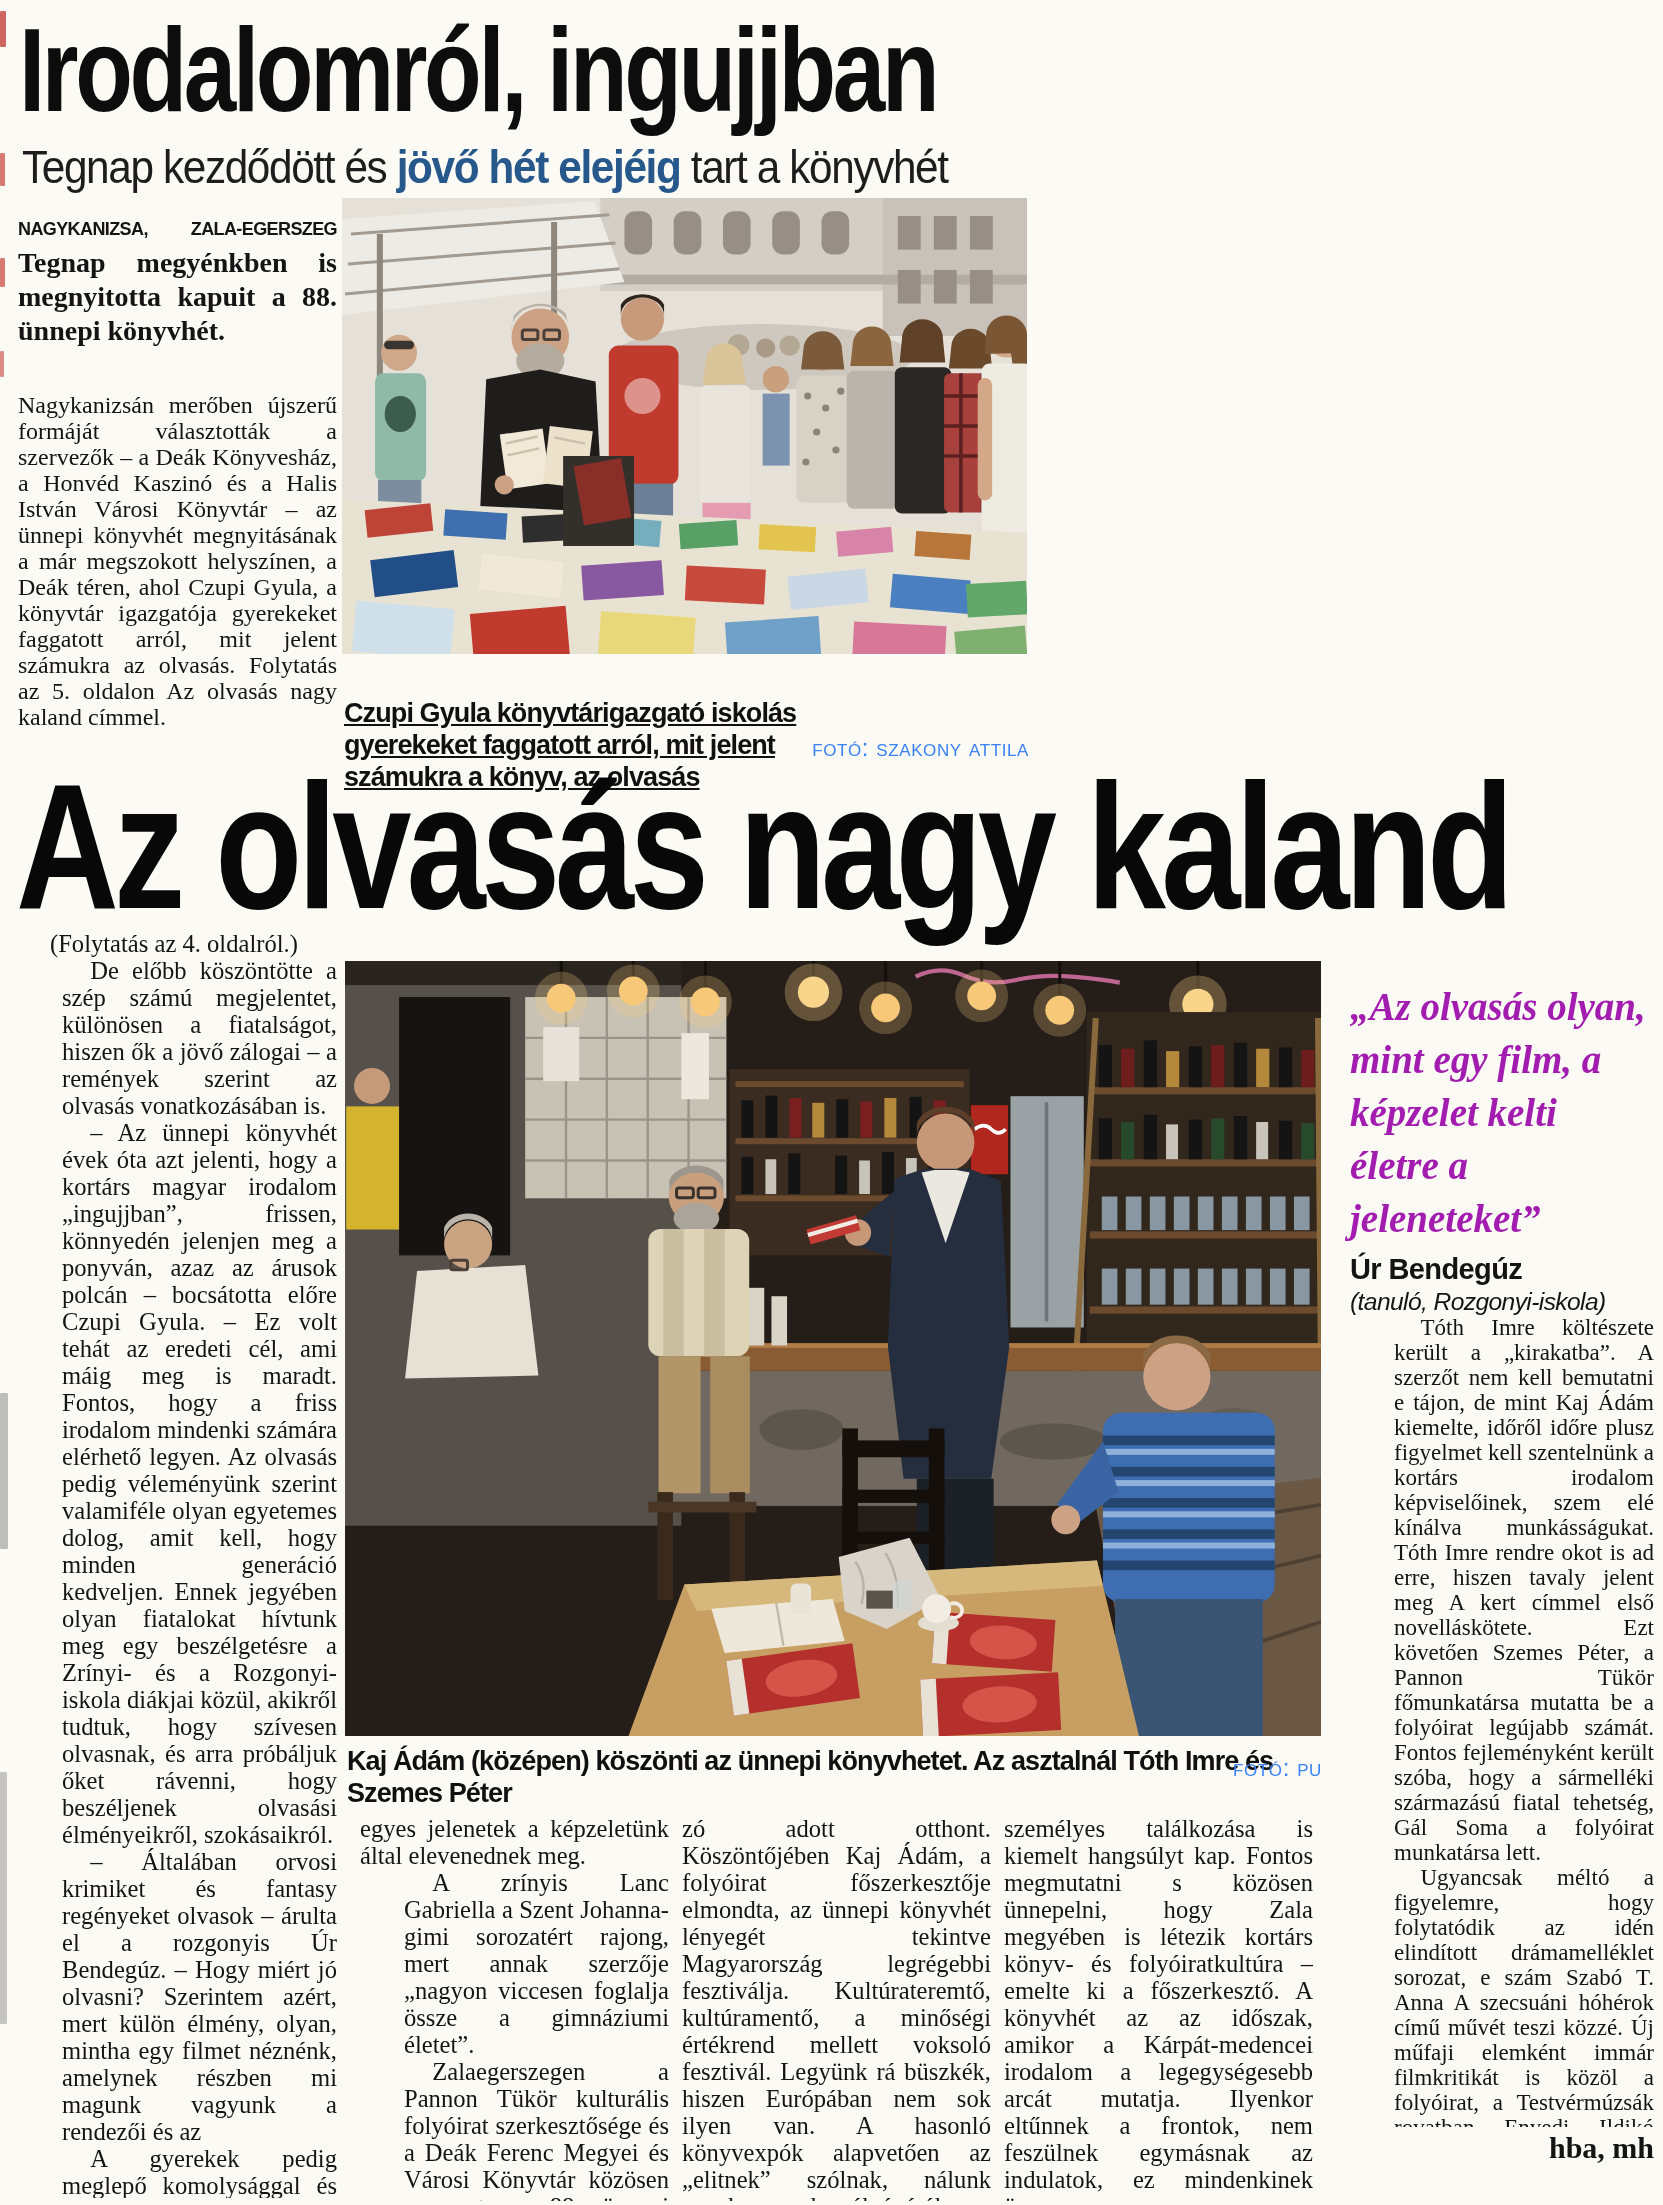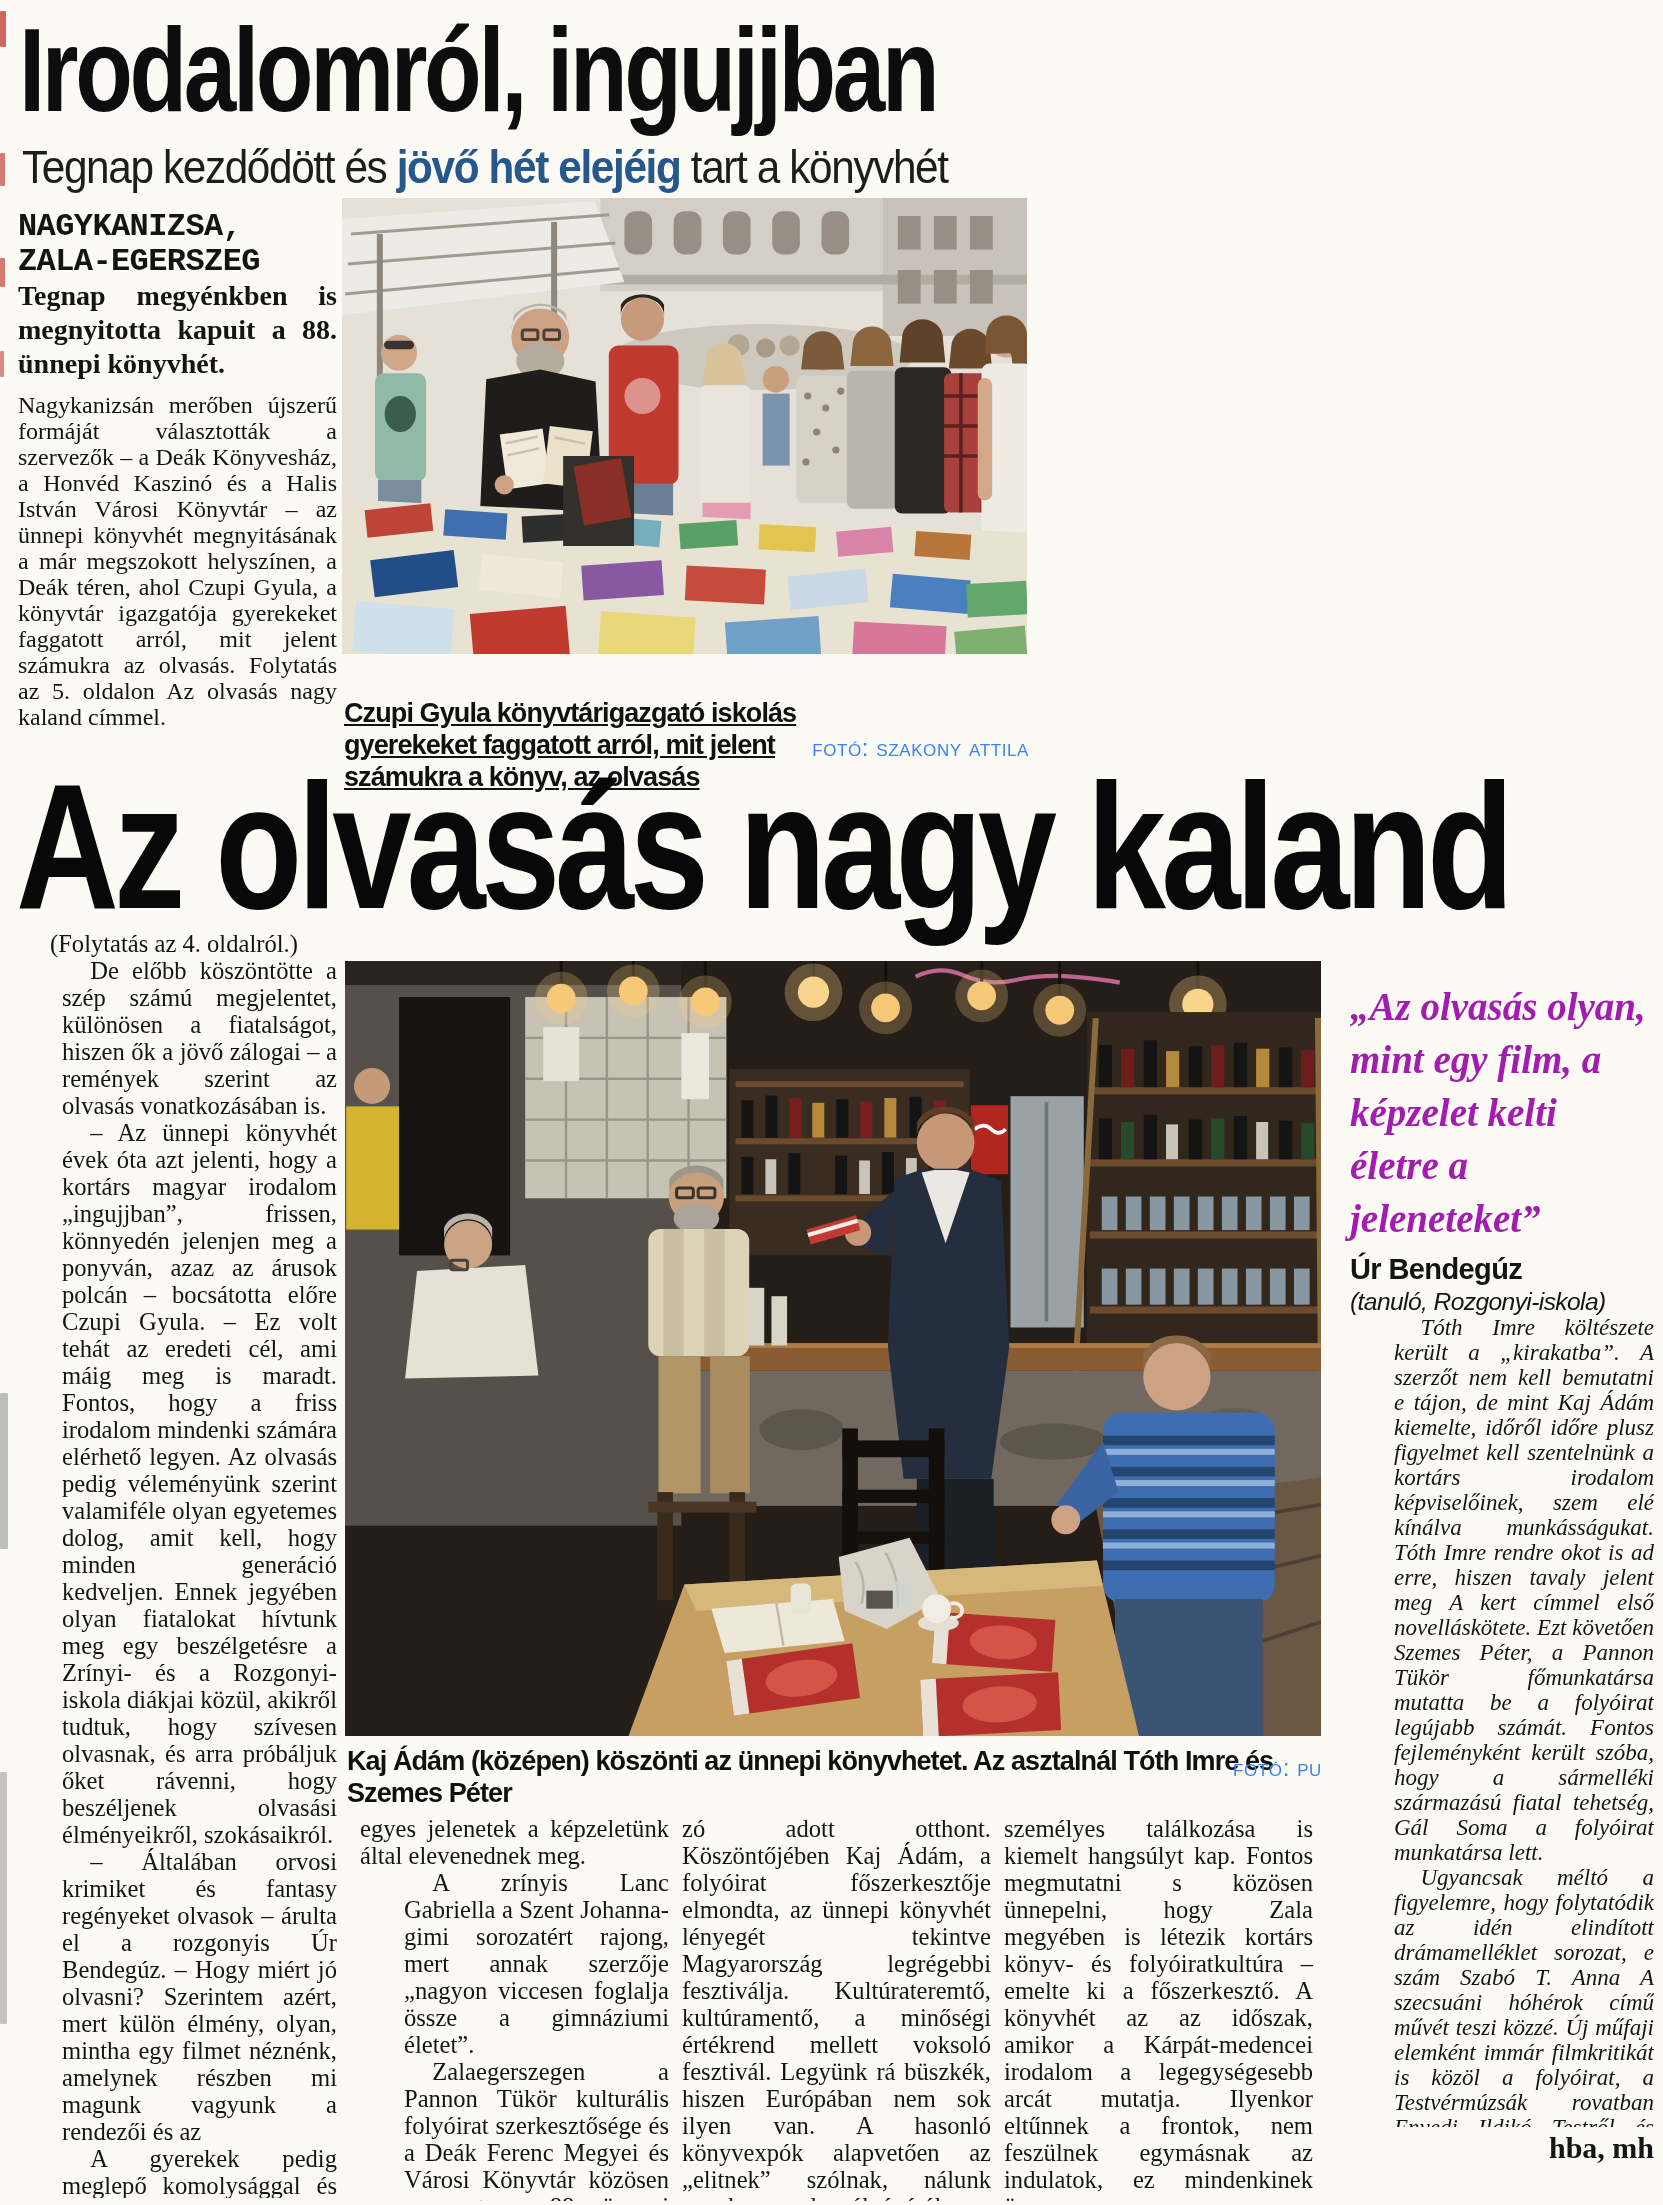--- a/index.html
+++ b/index.html
@@ -28,35 +28,35 @@
     letter-spacing:-1.5px; color:#1d1d1d;
     transform:scaleX(0.92); transform-origin:0 0;
   }
   .subhead .blue { font-weight:700; }
 
   
   .lead {
     font:700 28px/34px "Liberation Serif", serif;
     text-align:justify; margin:0;
   }
-  .lead .loc { font-family:Liberation Mono, monospace; font-size:32px; letter-spacing:-0.6px; }
+  .lead .loc { font-family:Liberation Sans, sans-serif; font-size:18px; letter-spacing:-0.6px; }
   .body1 {
     font:400 24px/26px "Liberation Serif", serif;
     text-align:justify; margin:0;
   }
 
   
   .bodycol { overflow:hidden; }
   .bodycol p {
     font:400 24.6px/27px "Liberation Serif", serif;
     text-align:justify; margin:0;
   }
   .bodycol p.indent { text-indent:1.15em;margin-left:44px; }
   .bodycol p.cont { text-indent:1.3em; text-align:left; }
-  .col5 p { font-size:23px; line-height:25px;font-style:italic; }
+  .col5 p { font-size:23px; line-height:25px; }
 
   
   .capbox { font:700 27px/32px "Liberation Sans", sans-serif; letter-spacing:-0.9px; color:#101010; }
   .capbox .cap { display:inline-block; }
   .credit {
     font:400 24px/1 "Liberation Sans", sans-serif;
     font-variant:small-caps; letter-spacing:0.6px; color:#3b82f6;
     position:absolute; right:0; bottom:3.6px; text-transform:lowercase;
   }
 

